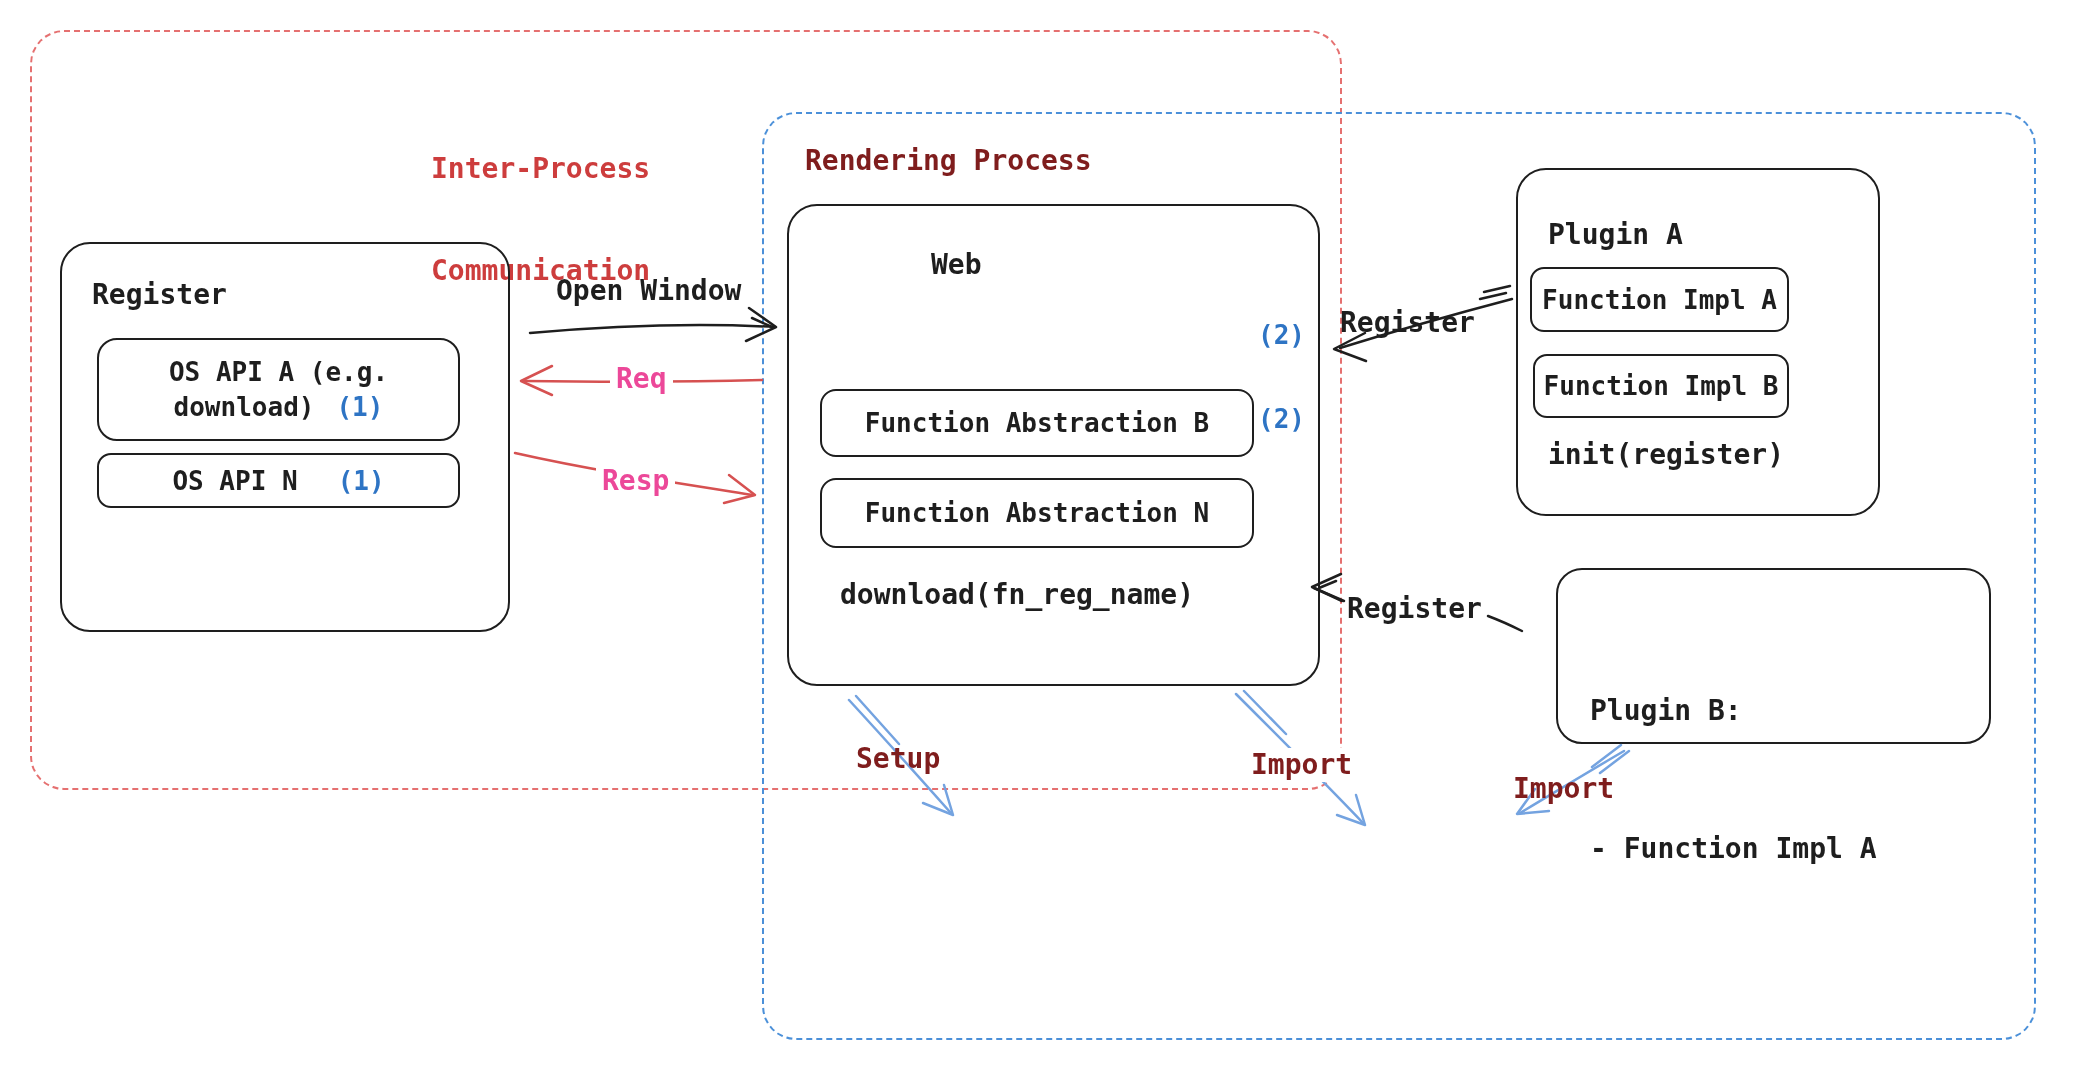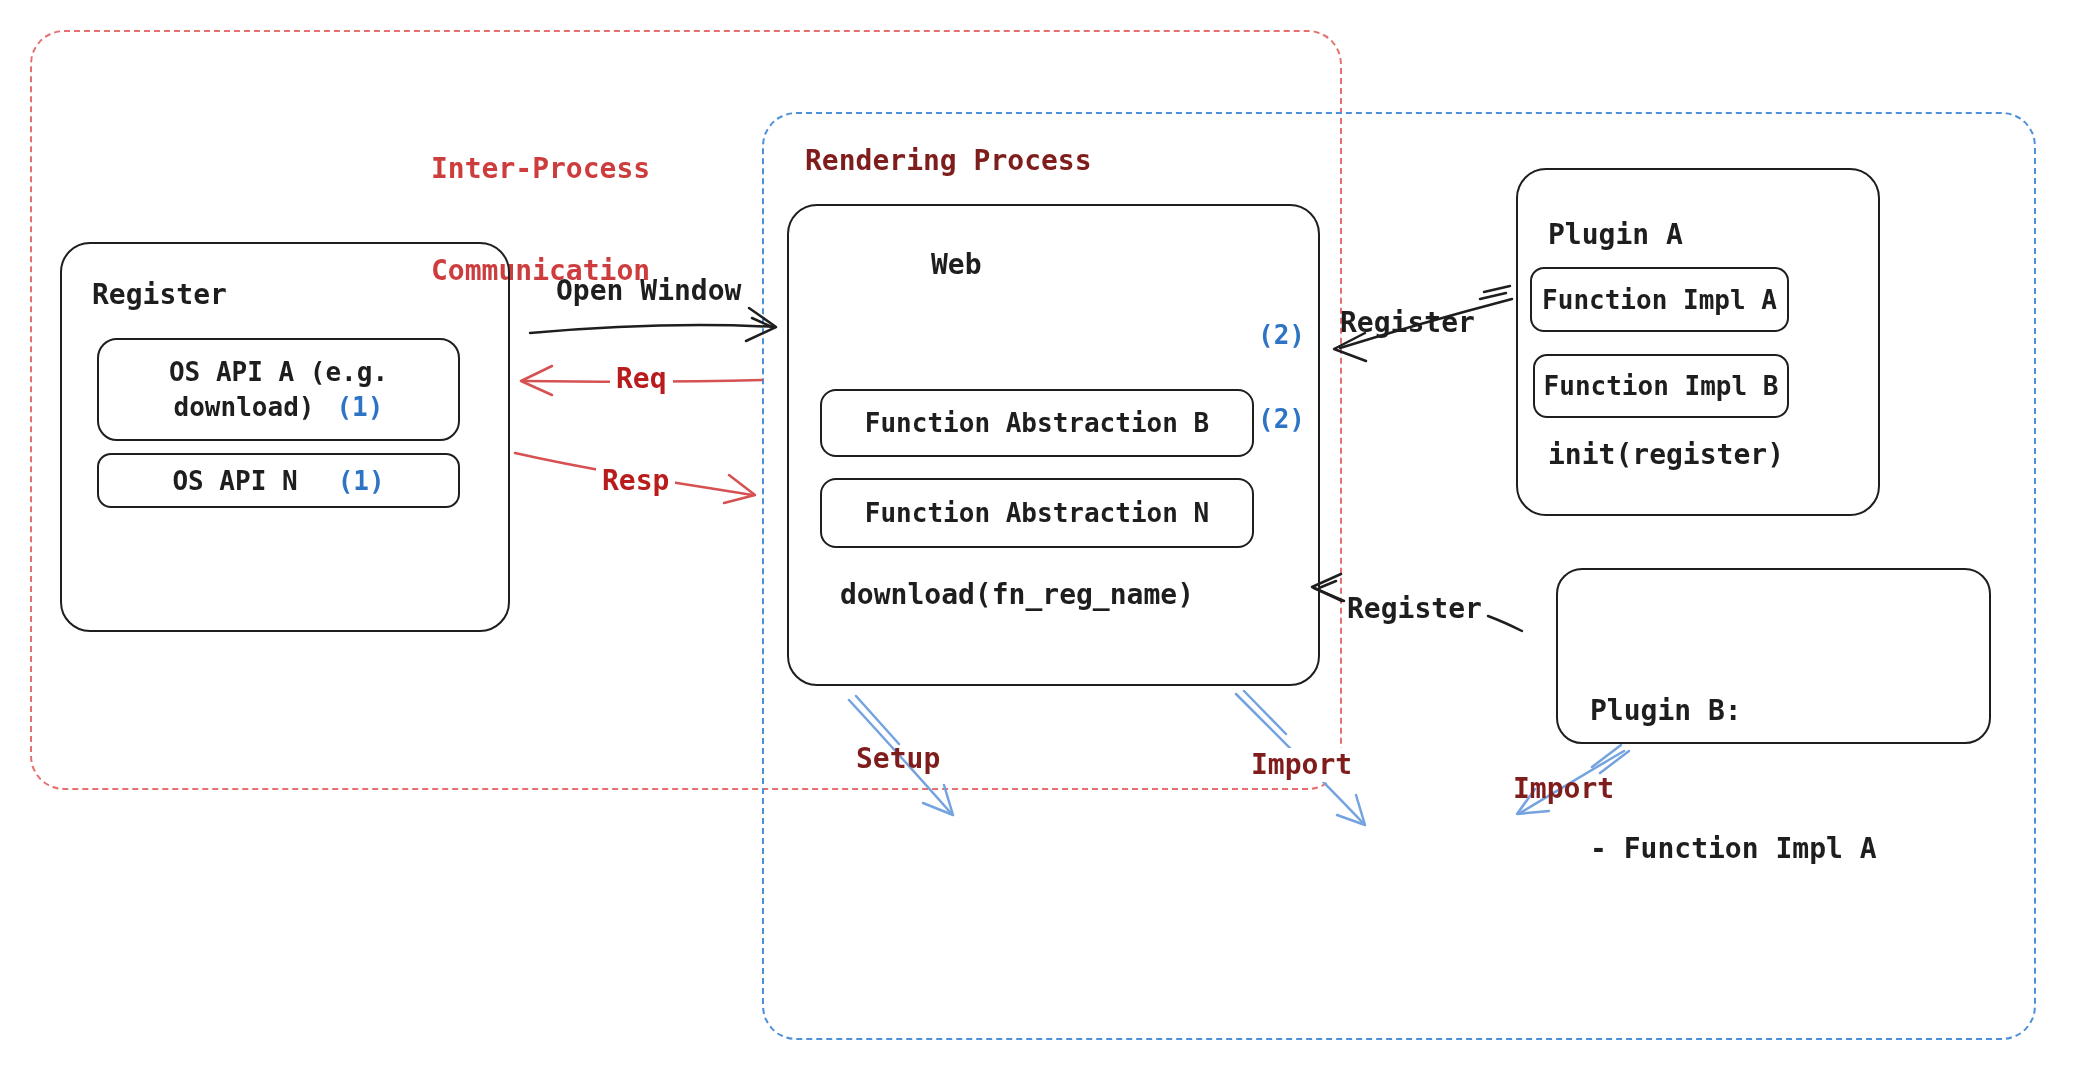--- a/index.html
+++ b/index.html
@@ -41,21 +41,21 @@
     justify-content: center;
     font-size: 26px;
     text-align: center;
   }
   .lbl {
     white-space: pre;
     font-size: 28px;
     line-height: 34px;
   }
   .red-text   { color: #cd3d3d; }
-  .redline-text { color: #b91c1c; }
+  .redline-text { color: #ec4899; }
   .blue-text  { color: #7f1d1d; }
   .core-text  { color: #3a72bd; }
   .marker     { color: #2e74c4; font-size: 26px; white-space: pre; }
   .whitebg    { background: #ffffff; padding: 0 6px; }
   svg.overlay {
     position: absolute;
     left: 0; top: 0;
     width: 2074px;
     height: 1066px;
     pointer-events: none;

